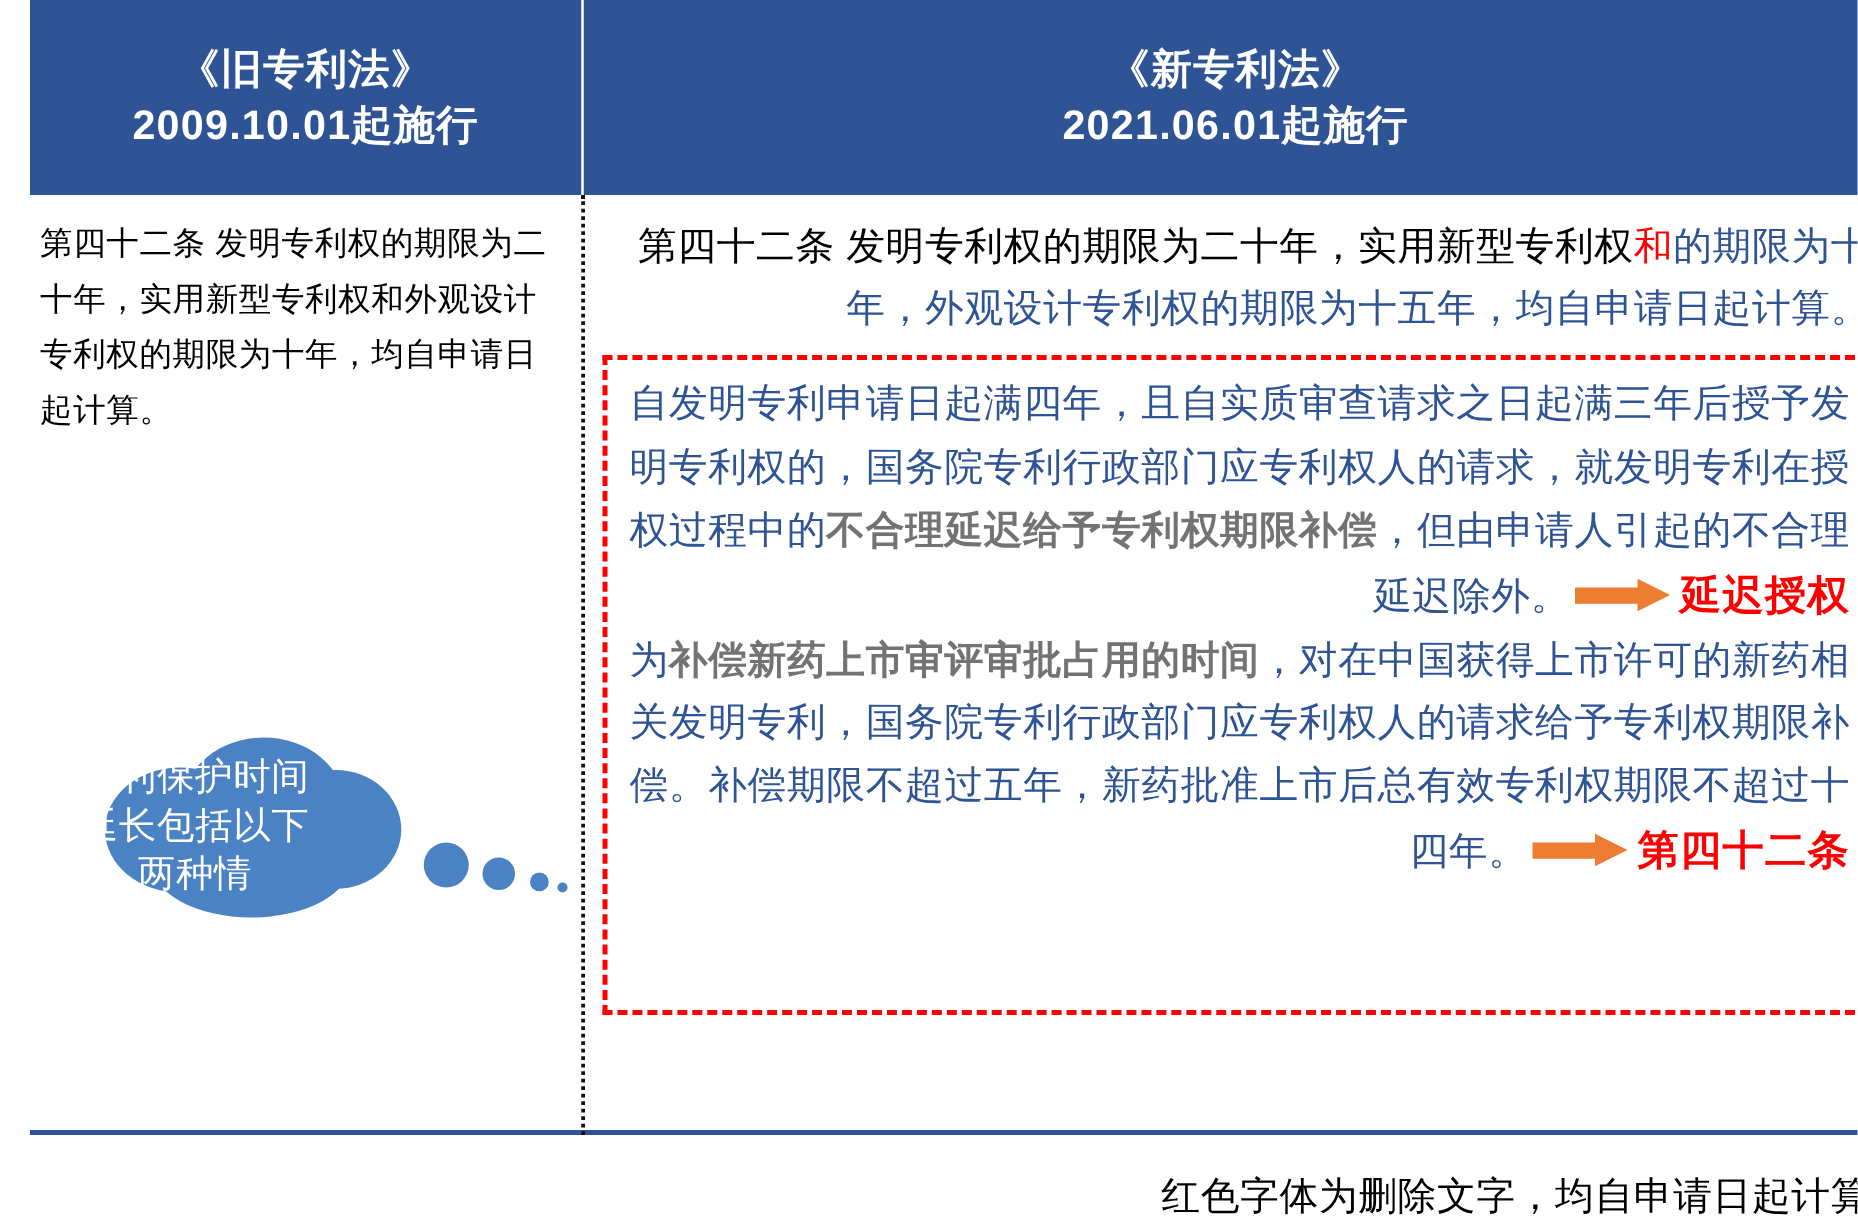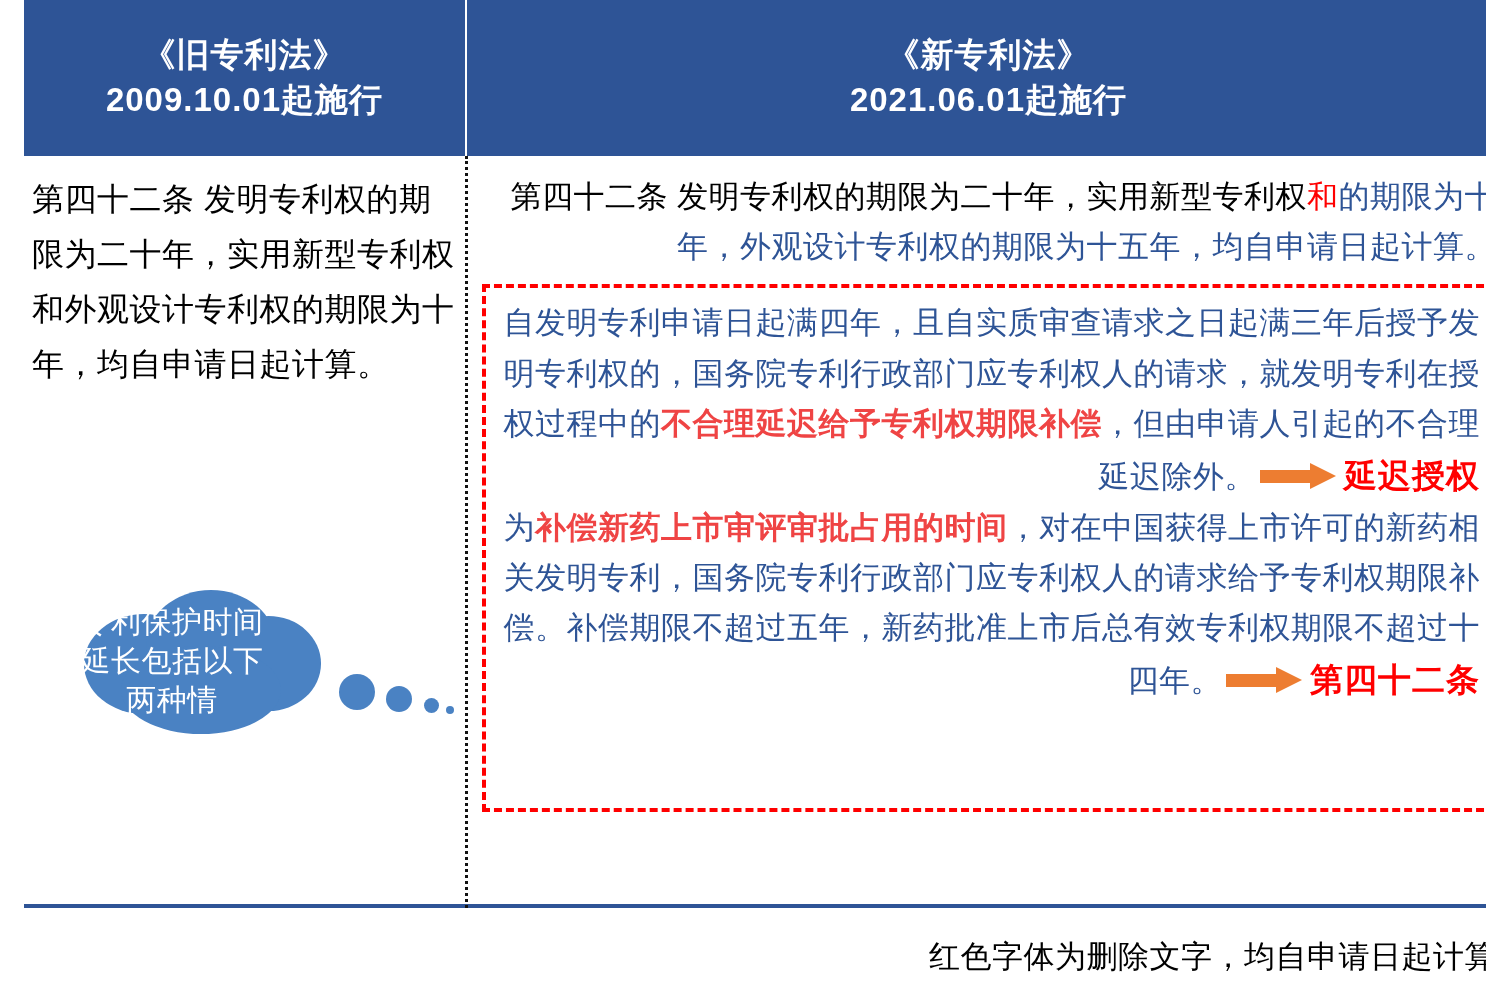--- a/index.html
+++ b/index.html
@@ -77,32 +77,32 @@
   }
   .col-new {
     width: 1040px;
     box-sizing: border-box;
     padding: 16px 12px 0 14px;
     position: relative;
     text-align: right;
   }
 
   .law-text {
-    font-size: 32px;
+    font-size: 26px;
     line-height: 1.72;
     color: #000000;
     letter-spacing: 0.5px;
   }
   .col-new .law-text {
     font-size: 31px;
     line-height: 1.62;
   }
   .blue { color: #2e5496; }
   .red  { color: #ff0000; }
-  .strong-blue { color: #ef4444; font-weight: bold; }
+  .strong-blue { color: #737373; font-weight: bold; }
 
   
   .red-box {
     position: relative;
     margin-top: 12px;
     border: 4px dashed #ff0000;
     box-sizing: border-box;
     padding: 10px 12px 8px 14px;
     min-height: 528px;
   }
@@ -163,21 +163,21 @@
     position: absolute;
     background: #4a82c3;
     border-radius: 50%;
   }
   .b1 { left: 8px;  top: 30px;  width: 120px; height: 100px; }
   .b2 { left: 70px; top: 6px;   width: 130px; height: 110px; }
   .b3 { left: 140px;top: 32px;  width: 105px; height: 95px; }
   .b4 { left: 45px; top: 62px;  width: 160px; height: 88px; }
   .cloud-text {
     position: absolute;
-    left: 20px;
+    left: 4px;
     top: 28px;
     width: 212px;
     text-align: center;
     color: #ffffff;
     font-size: 30px;
     line-height: 1.3;
     z-index: 3;
     letter-spacing: 0.5px;
   }
   .dot {

